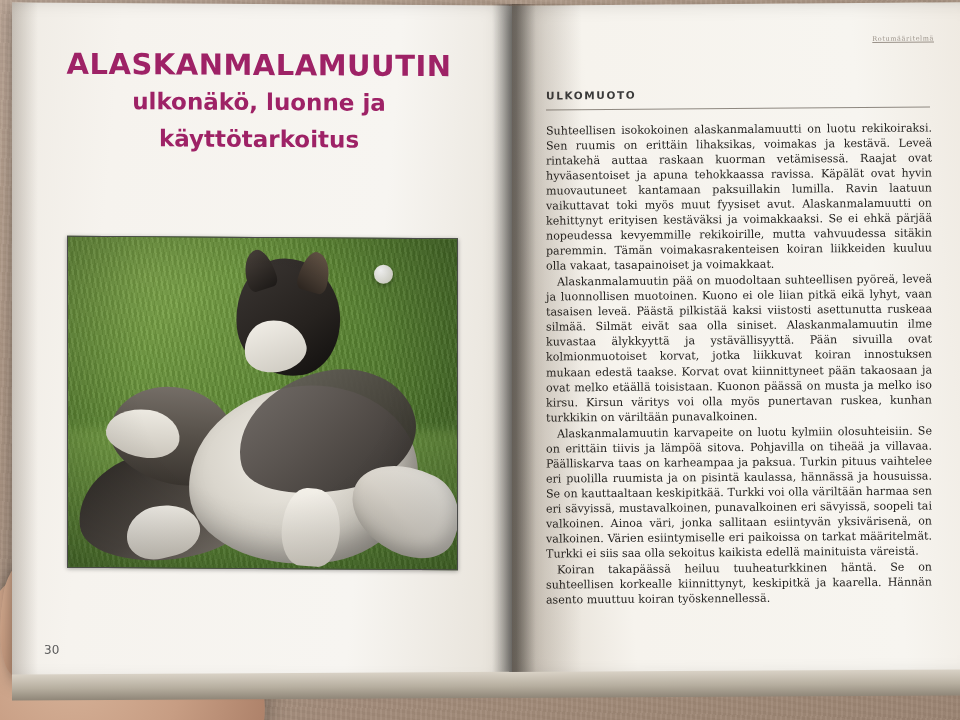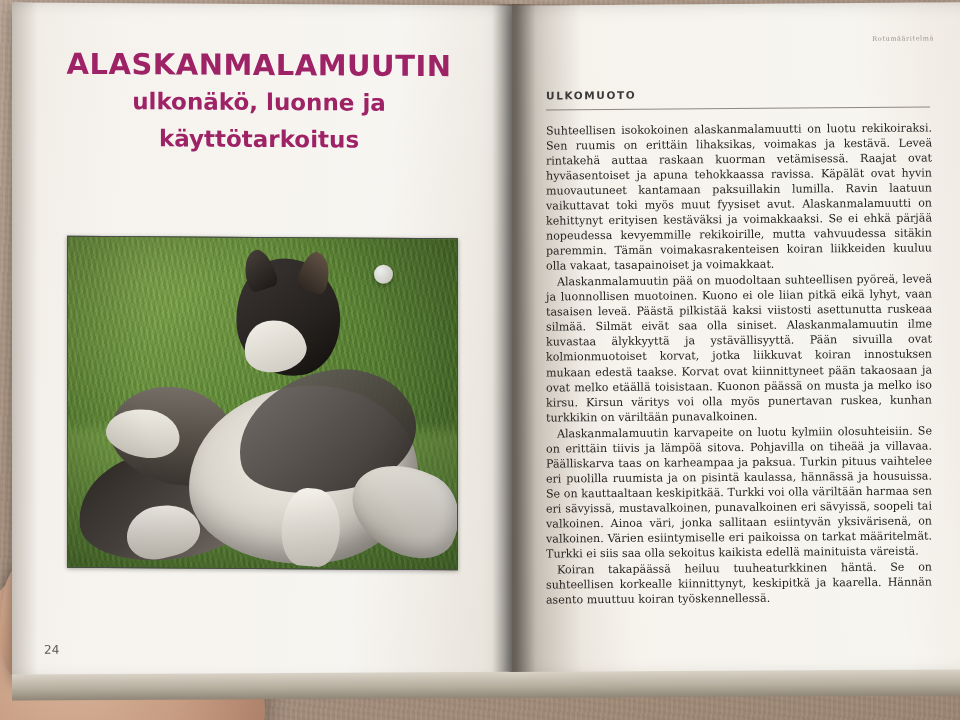--- a/index.html
+++ b/index.html
@@ -291,20 +291,21 @@
 
   
   .running-head {
     position: absolute;
     right: 26px;
     top: 32px;
     font-family: "DejaVu Serif", serif;
     font-size: 6.5px;
     letter-spacing: .6px;
     color: #9a9289;
+    text-decoration: underline;
   }
   .section-head {
     position: absolute;
     left: 34px;
     top: 84px;
     font-family: "DejaVu Sans", sans-serif;
     font-weight: bold;
     font-size: 10.5px;
     letter-spacing: 1.6px;
     color: #3a3a3a;
@@ -390,21 +391,21 @@
         <div class="tail"></div>
         <div class="fore-leg"></div>
         <div class="dog-std-head"></div>
         <div class="ear-a"></div>
         <div class="ear-b"></div>
         <div class="dog-std-muzzle"></div>
 
         <div class="photo-shadow"></div>
       </div>
 
-      <div class="page-number">24</div>
+      <div class="page-number">30</div>
       <div id="left-edge-shade"></div>
     </div>
 
     <div class="page" id="page-right">
       <div class="running-head">Rotumääritelmä</div>
       <div class="section-head">ULKOMUOTO</div>
       <div class="rule"></div>
 
       <div class="body-text">
         <p class="first">Suhteellisen isokokoinen alaskanmalamuutti on luotu rekikoiraksi. Sen ruumis on erittäin lihaksikas, voimakas ja kestävä. Leveä rintakehä auttaa raskaan kuorman vetämisessä. Raajat ovat hyväasentoiset ja apuna tehokkaassa ravissa. Käpälät ovat hyvin muovautuneet kantamaan paksuillakin lumilla. Ravin laatuun vaikuttavat toki myös muut fyysiset avut. Alaskanmalamuutti on kehittynyt erityisen kestäväksi ja voimakkaaksi. Se ei ehkä pärjää nopeudessa kevyemmille rekikoirille, mutta vahvuudessa sitäkin paremmin. Tämän voimakasrakenteisen koiran liikkeiden kuuluu olla vakaat, tasapainoiset ja voimakkaat.</p>

